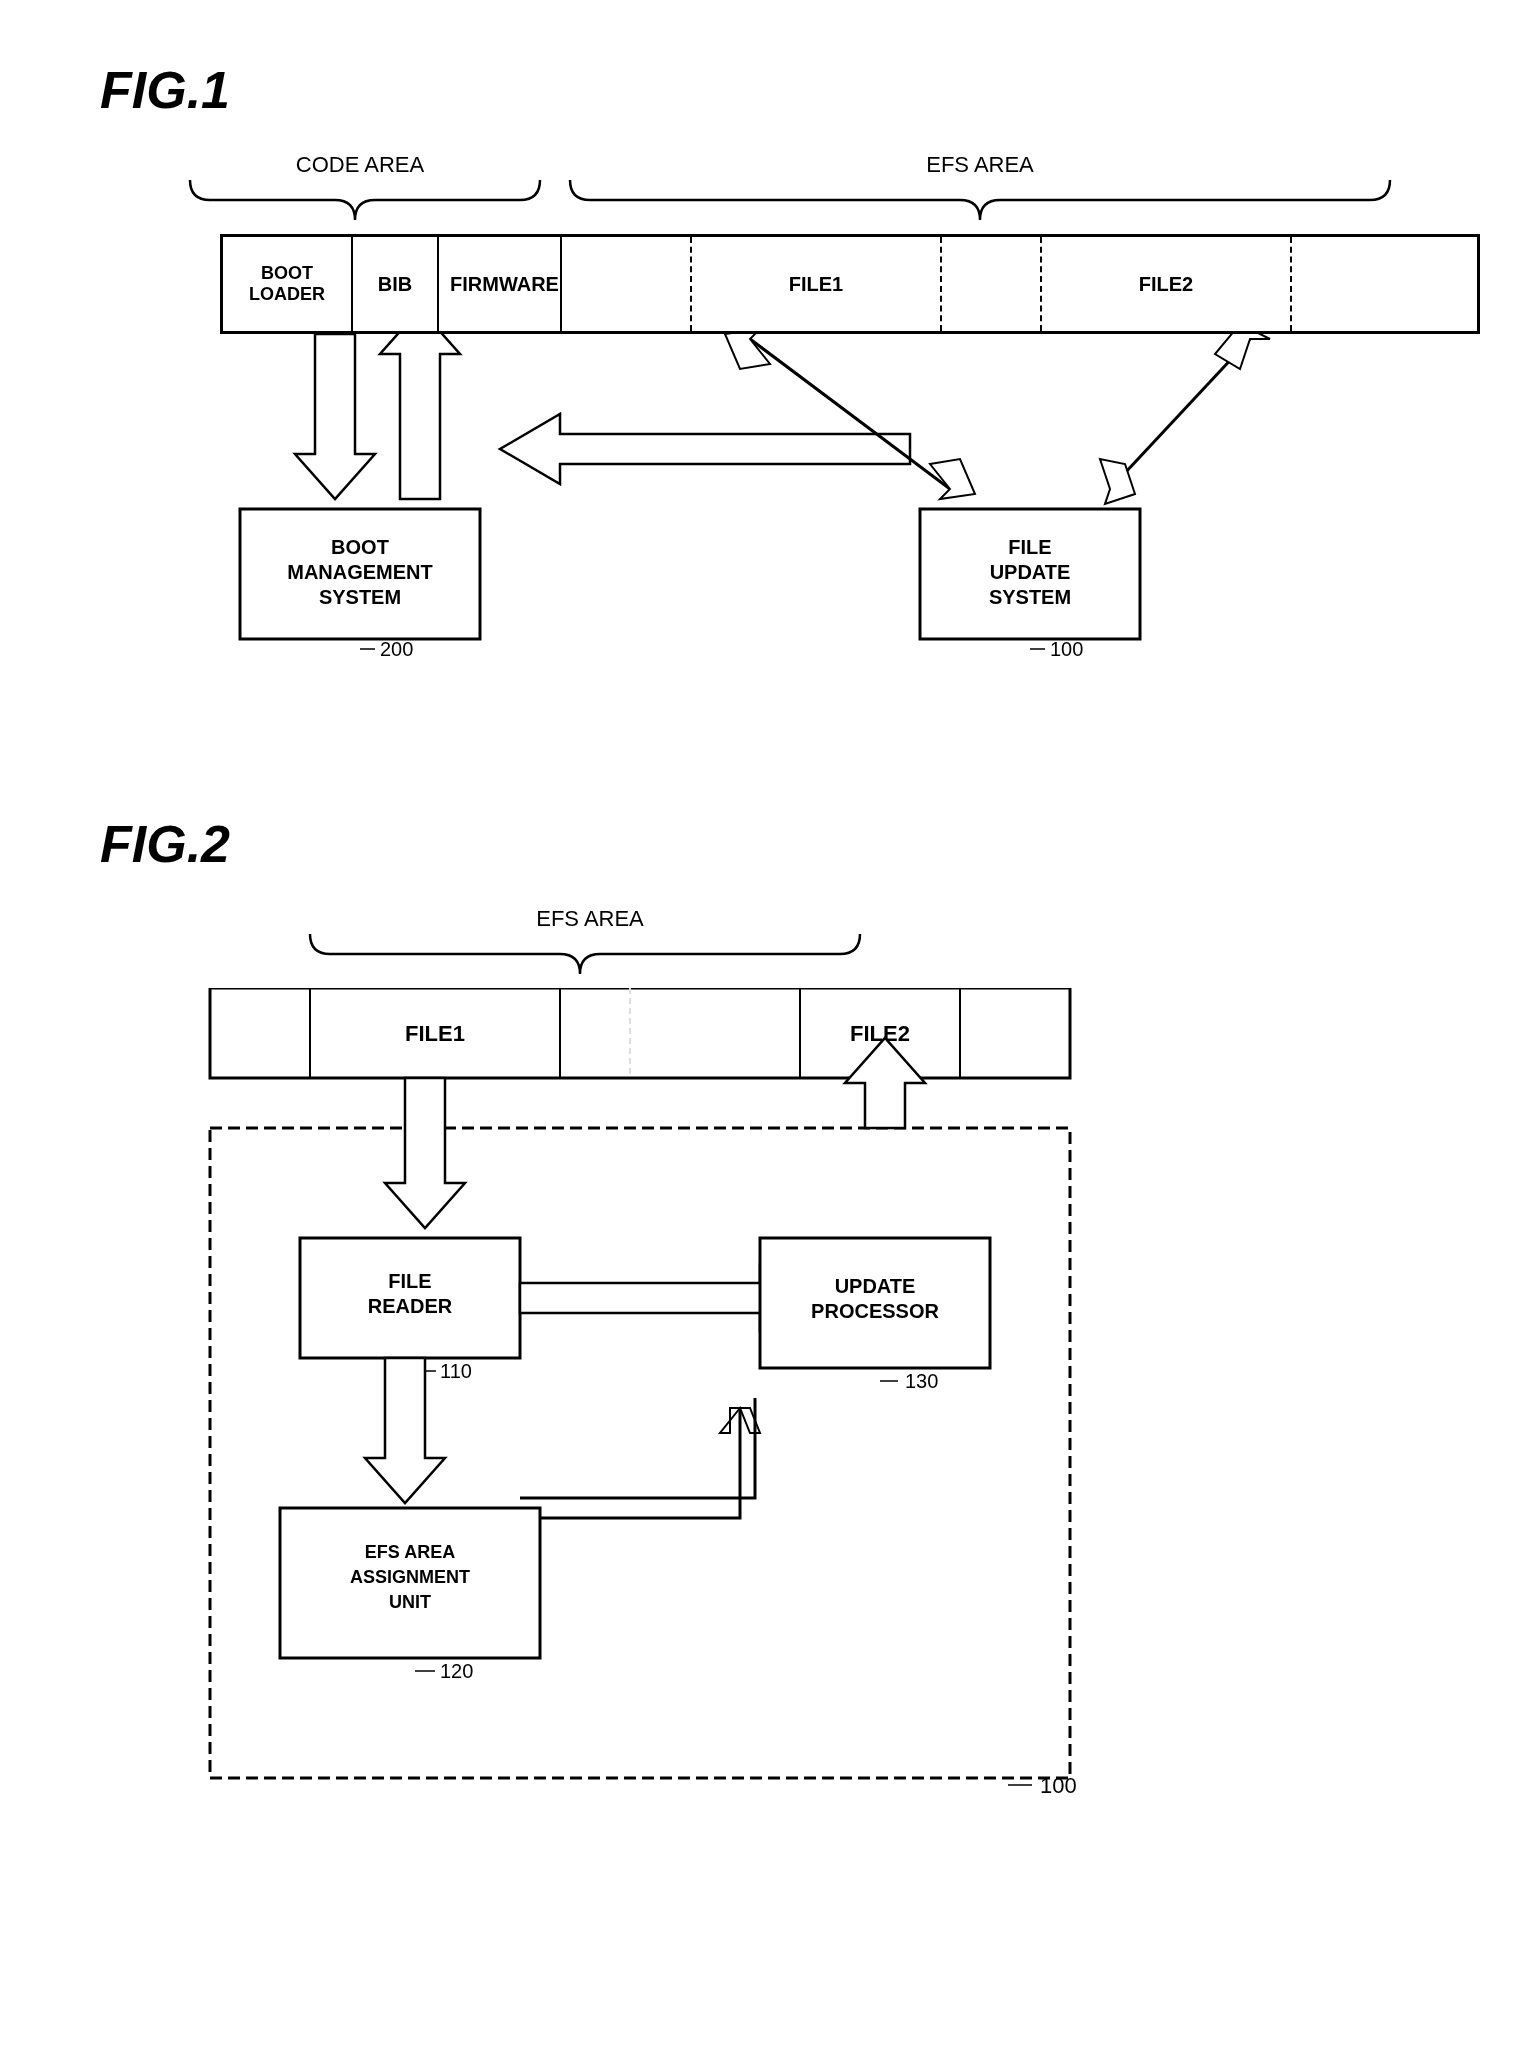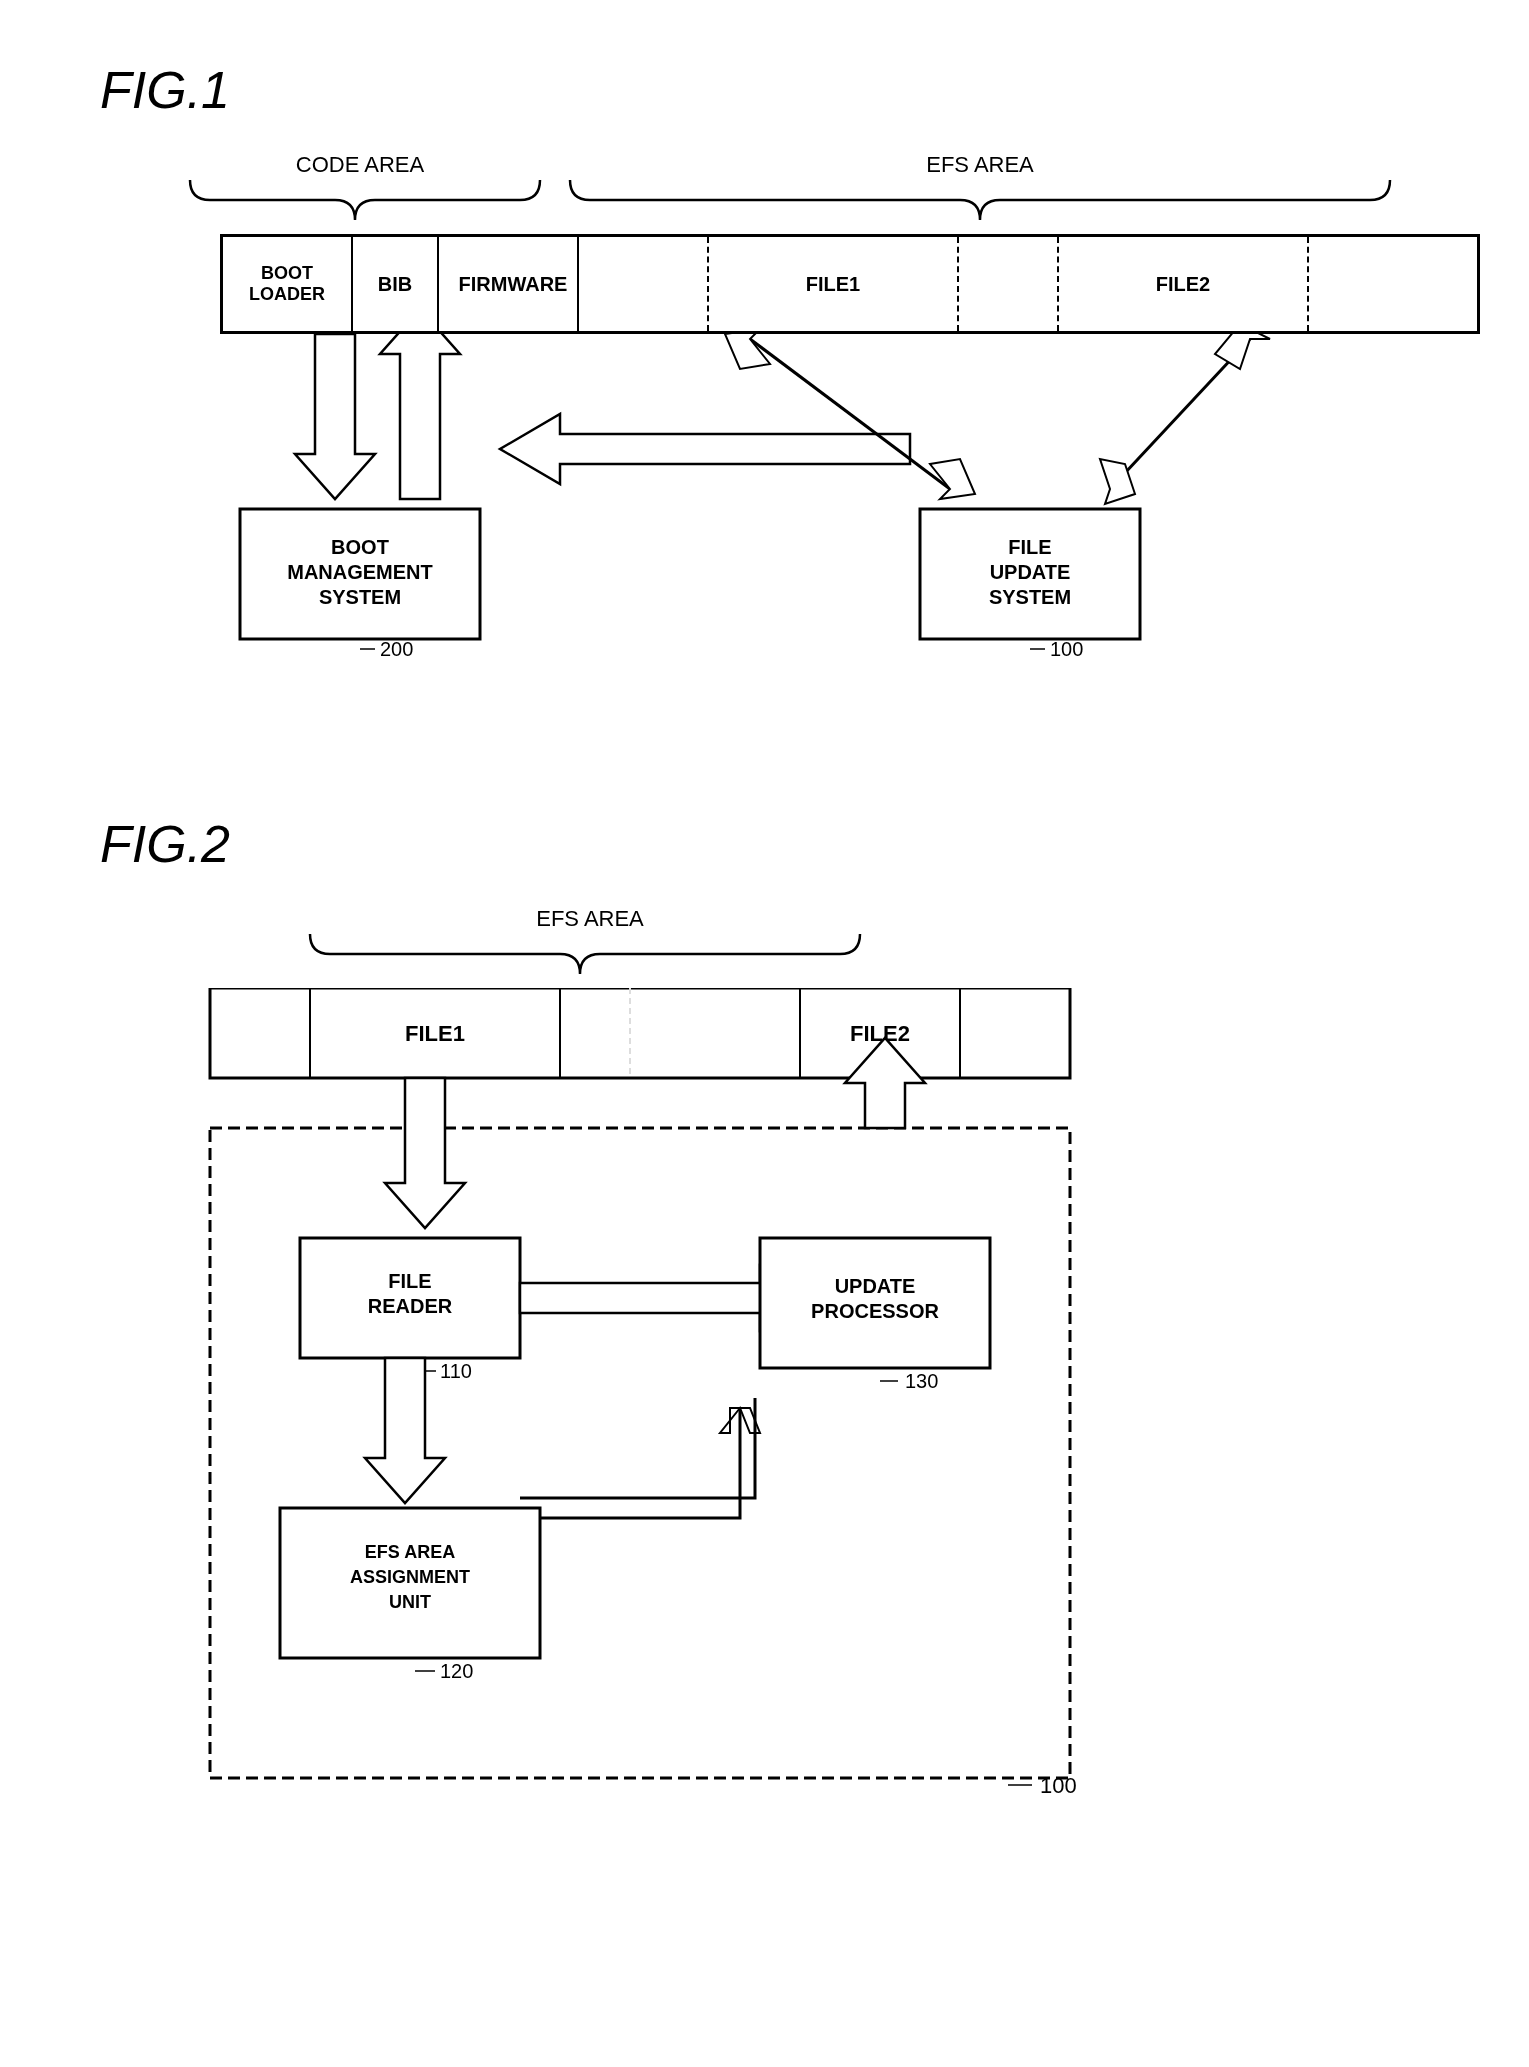--- a/index.html
+++ b/index.html
@@ -6,21 +6,21 @@
     body {
       background: #ffffff;
       font-family: Arial, sans-serif;
       width: 1529px;
       min-height: 2067px;
       padding: 40px 60px;
     }
 
     .fig-label {
       font-size: 52px;
-      font-weight: normal;
+      font-weight: bold;
       margin-bottom: 30px;
       font-style: italic;
     }
 
     
     .fig1-container {
       margin-bottom: 80px;
       padding: 20px 40px;
     }
 
@@ -67,21 +67,21 @@
 
       <path d="M 410,30 Q 410,50 430,50 L 800,50 Q 820,50 820,70 Q 820,50 840,50 L 1210,50 Q 1230,50 1230,30" fill="none" stroke="#000" stroke-width="2.5"></path>
     </svg>
   </div>
 
   <div style="position:relative; margin-left:60px;">
     <div class="memory-bar" style="width:1260px;">
       <div class="mem-cell" style="width:130px; white-space:pre-line; font-size:18px;">BOOT
 LOADER</div>
       <div class="mem-cell" style="width:86px;">BIB</div>
-      <div class="mem-cell" style="width:140px;padding-left:14px;">FIRMWARE</div>
+      <div class="mem-cell" style="width:123px;padding-left:14px;">FIRMWARE</div>
       <div class="mem-cell" style="width:130px; border-right:2px dashed #000;"></div>
       <div class="mem-cell" style="width:250px; border-right:2px dashed #000;">FILE1</div>
       <div class="mem-cell" style="width:100px; border-right:2px dashed #000;"></div>
       <div class="mem-cell" style="width:250px; border-right:2px dashed #000;">FILE2</div>
       <div class="mem-cell" style="flex:1; border-right:none;"></div>
     </div>
   </div>
 
   <div style="position:relative; margin-left:60px; height:360px;">
     <svg width="1260" height="360">

